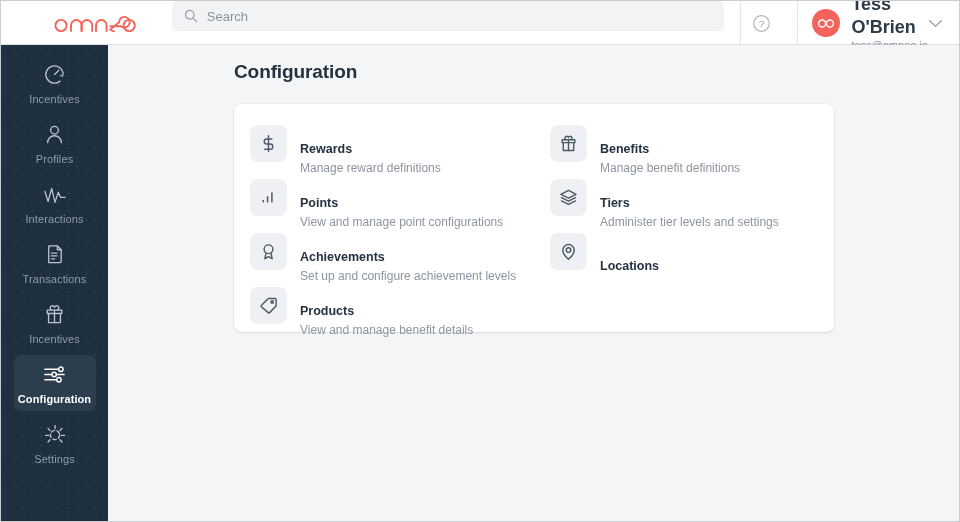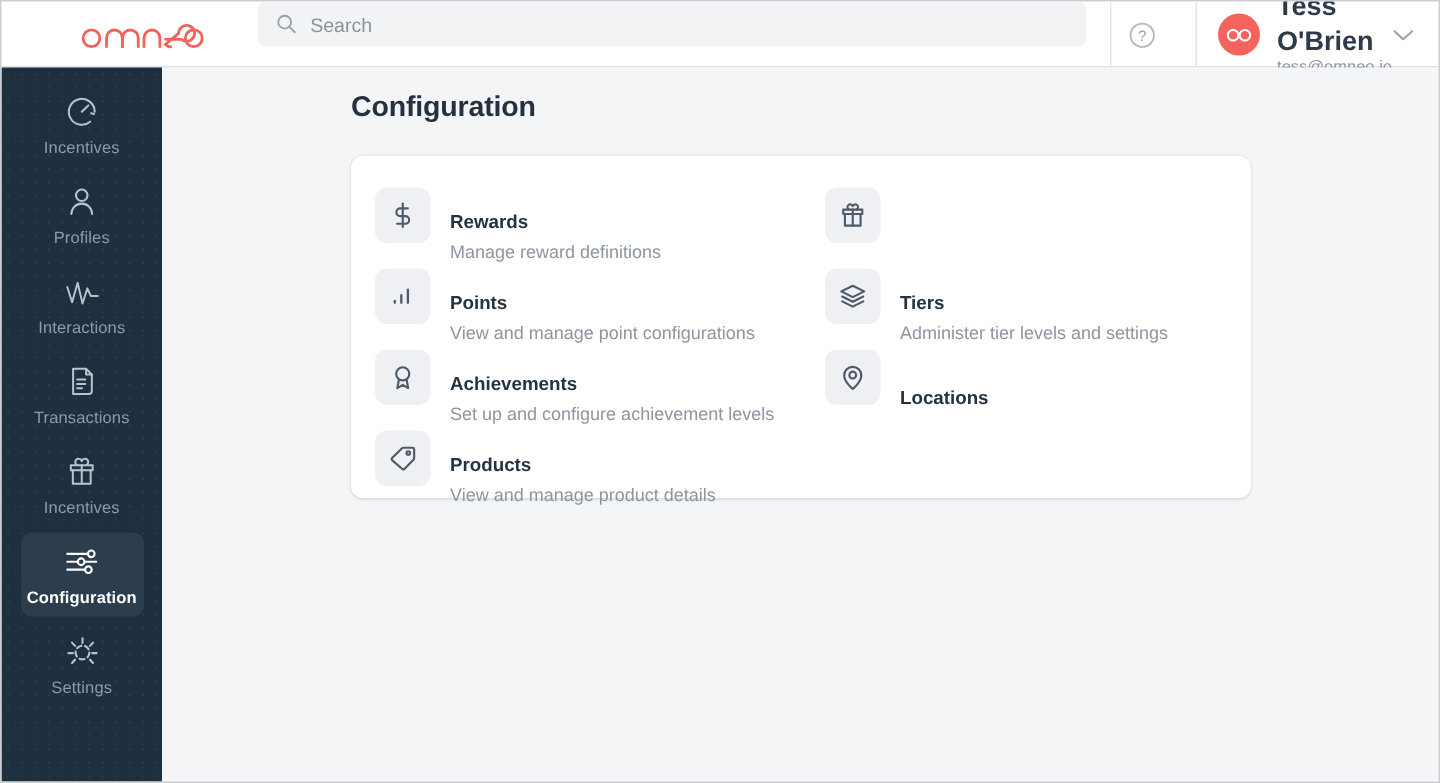--- a/index.html
+++ b/index.html
@@ -436,36 +436,40 @@
 
           <div class="entry">
             <span class="entry-icon">
               <svg width="19" height="19" viewBox="0 0 20 20" fill="none" stroke="#4e5a68" stroke-width="1.5" stroke-linecap="round" stroke-linejoin="round">
                 <path d="M10.2 2.6H17a1 1 0 0 1 1 1v6.6a1 1 0 0 1-.3.7l-6.6 6.6a1 1 0 0 1-1.4 0L2.5 11.3a1 1 0 0 1 0-1.4L9.5 2.9a1 1 0 0 1 .7-.3z"></path>
                 <circle cx="13.9" cy="6.3" r="1.25"></circle>
               </svg>
             </span>
             <span class="entry-text">
               <span class="entry-title">Products</span>
-              <span class="entry-sub" style="display:block">View and manage product details</span>
+              <span class="entry-sub" style="display:block">View and manage benefit details</span>
             </span>
           </div>
         </div>
 
         <div class="col right">
 
           <div class="entry">
             <span class="entry-icon">
               <svg width="19" height="19" viewBox="0 0 20 20" fill="none" stroke="#4e5a68" stroke-width="1.5" stroke-linecap="round" stroke-linejoin="round">
                 <path d="M7.2 5.9a1.9 1.9 0 1 1 2.8-2.2 1.9 1.9 0 1 1 2.8 2.2"></path>
                 <rect x="3.3" y="6.1" width="13.4" height="3"></rect>
                 <path d="M4.5 9.1v8.2h11V9.1"></path>
                 <line x1="10" y1="6.1" x2="10" y2="17.3"></line>
               </svg>
             </span>
+            <span class="entry-text">
+              <span class="entry-title">Benefits</span>
+              <span class="entry-sub" style="display:block">Manage benefit definitions</span>
+            </span>
           </div>
 
           <div class="entry">
             <span class="entry-icon">
               <svg width="19" height="19" viewBox="0 0 20 20" fill="none" stroke="#4e5a68" stroke-width="1.5" stroke-linecap="round" stroke-linejoin="round">
                 <path d="M10 2.6 L18 6.6 L10 10.6 L2 6.6 Z"></path>
                 <path d="M2.6 10.2 L10 13.9 L17.4 10.2"></path>
                 <path d="M2.6 13.6 L10 17.3 L17.4 13.6"></path>
               </svg>
             </span>

